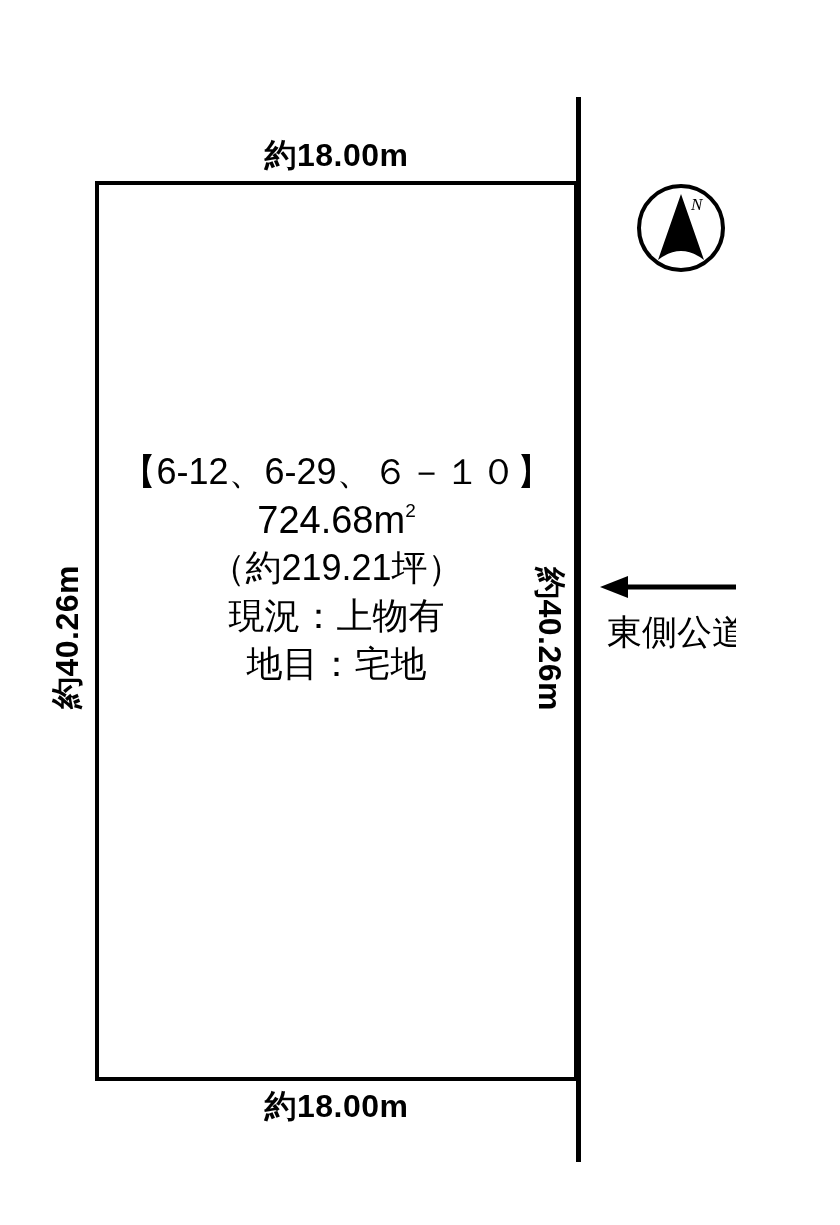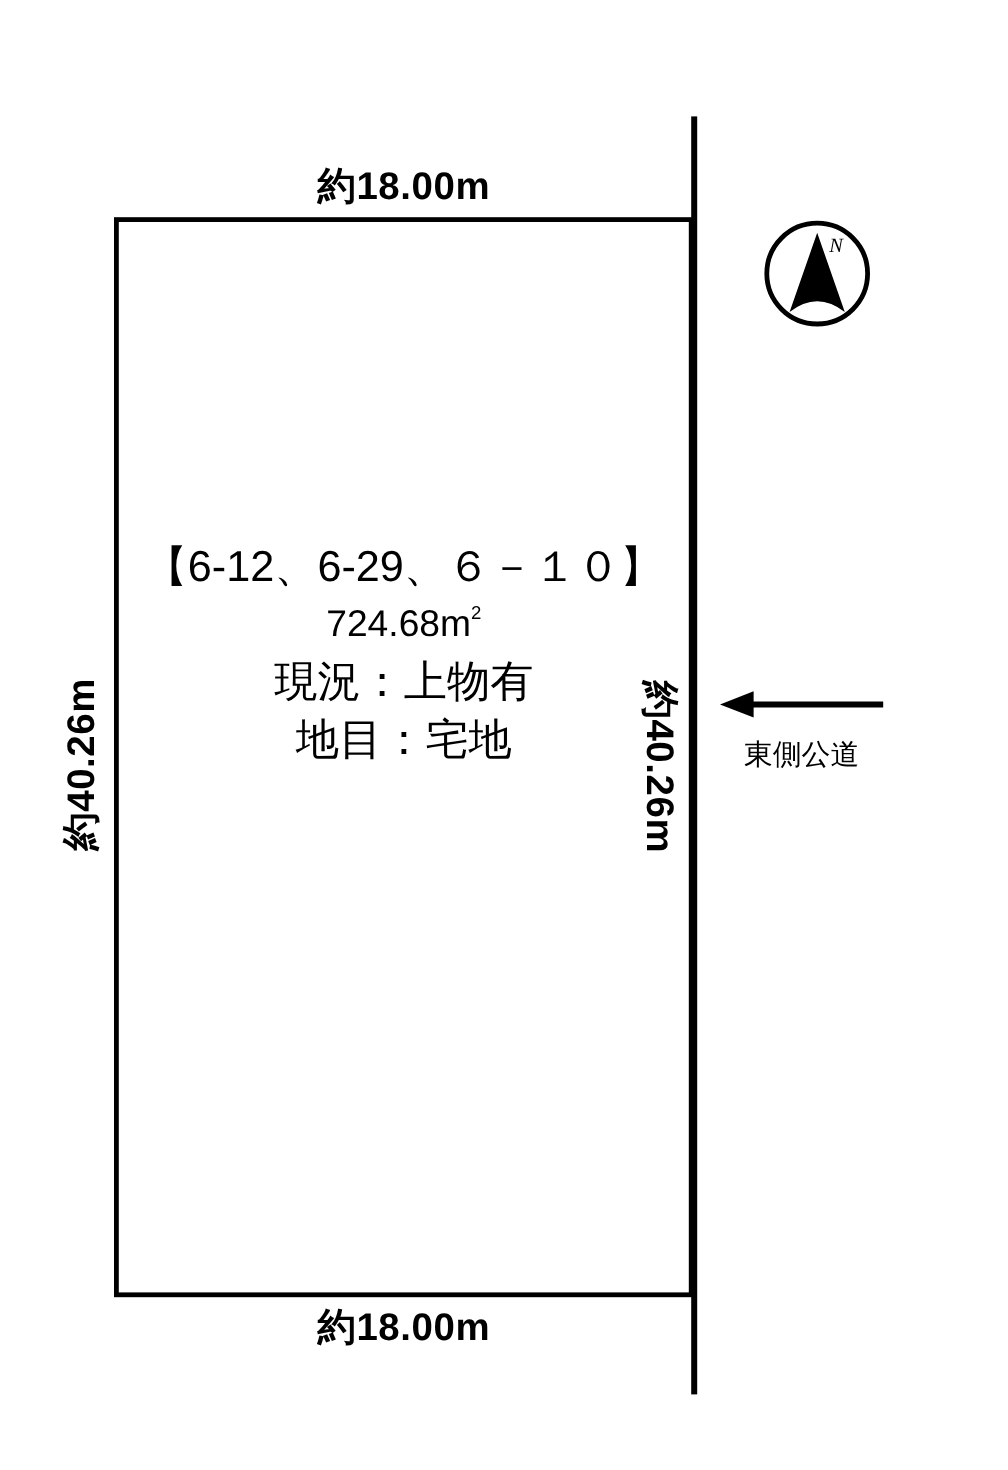--- a/index.html
+++ b/index.html
@@ -74,21 +74,21 @@
     left: 95px;
     top: 448px;
     width: 483px;
     text-align: center;
     font-size: 36px;
     font-weight: 400;
     line-height: 48px;
     white-space: nowrap;
   }
   .plot-info .parcel-line { font-size: 36px; }
-  .plot-info .area-line   { font-size: 31px; }
+  .plot-info .area-line   { font-size: 38px; }
   .plot-info sup {
     font-size: 0.5em;
     position: relative;
     top: -0.15em;
     line-height: 0;
   }
 
   
   .compass {
     position: absolute;
@@ -101,45 +101,45 @@
   
   .road-arrow {
     position: absolute;
     left: 598px;
     top: 572px;
     width: 168px;
     height: 30px;
   }
   .road-info {
     position: absolute;
-    left: 620px;
+    left: 607px;
     top: 612px;
-    font-size: 24px;
+    font-size: 35px;
     line-height: 40px;
     white-space: nowrap;
-    font-family: Liberation Mono, monospace;
   }
 </style>
 </head>
 <body>
 
 <div class="canvas">
 
   <div class="plot-rect"></div>
 
   <div class="road-line"></div>
 
   <div class="dim dim-top">約18.00m</div>
   <div class="dim dim-bottom">約18.00m</div>
   <div class="dim dim-left">約40.26m</div>
   <div class="dim dim-right">約40.26m</div>
 
   <div class="plot-info">
     <div class="parcel-line">【6-12、6-29、６－１０】</div>
     <div class="area-line"><span>724.68</span><span>m</span><sup>2</sup></div>
+    <div>（約219.21坪）</div>
     <div>現況：上物有</div>
     <div>地目：宅地</div>
   </div>
 
   <svg class="compass" viewBox="0 0 92 92" xmlns="http://www.w3.org/2000/svg">
     <circle cx="46" cy="46" r="42" fill="#ffffff" stroke="#000000" stroke-width="4"></circle>
     <path d="M 46 12 L 69 78 Q 46 60 23 78 Z" fill="#000000"></path>
     <text x="56" y="28" font-size="17" font-style="italic" font-family="Liberation Serif, DejaVu Serif, serif" fill="#000000">N</text>
   </svg>
 

